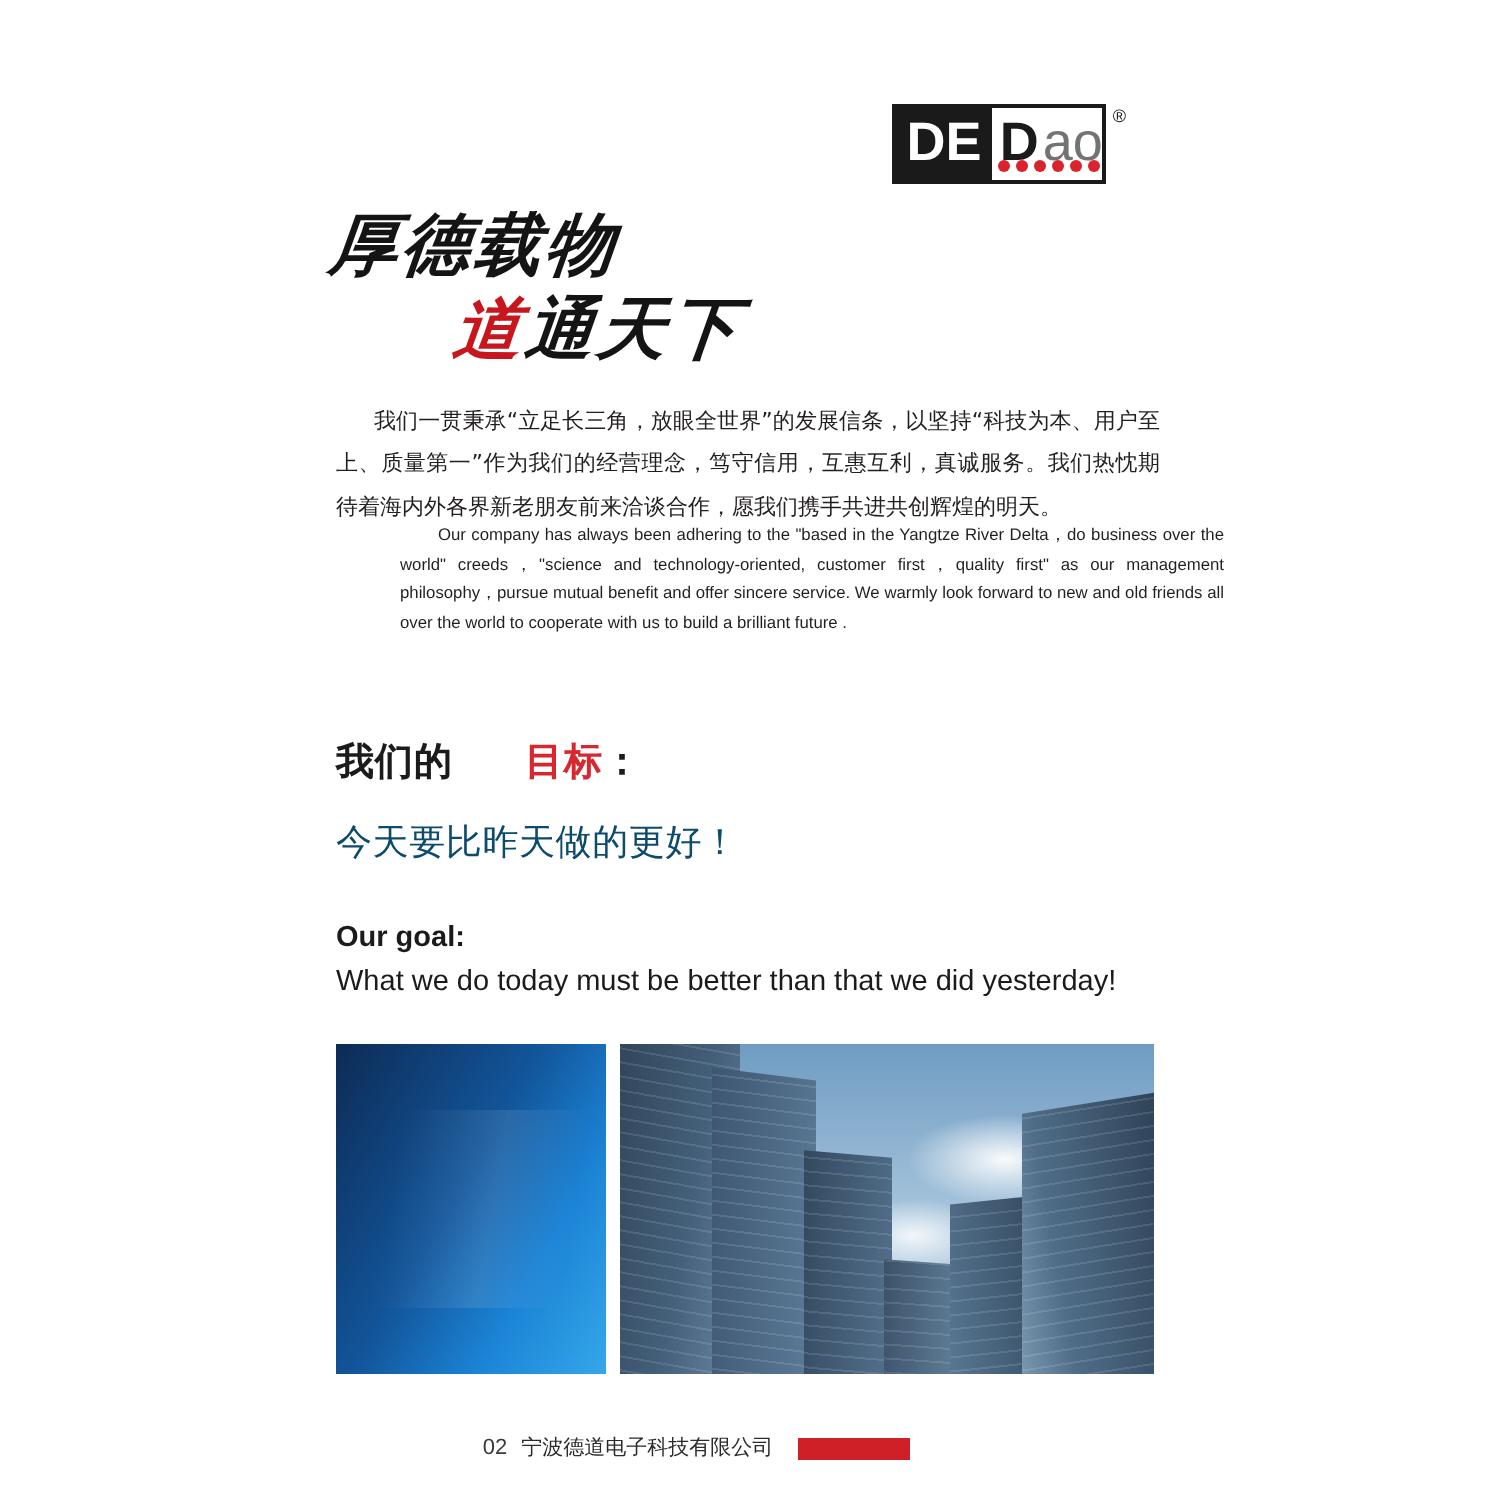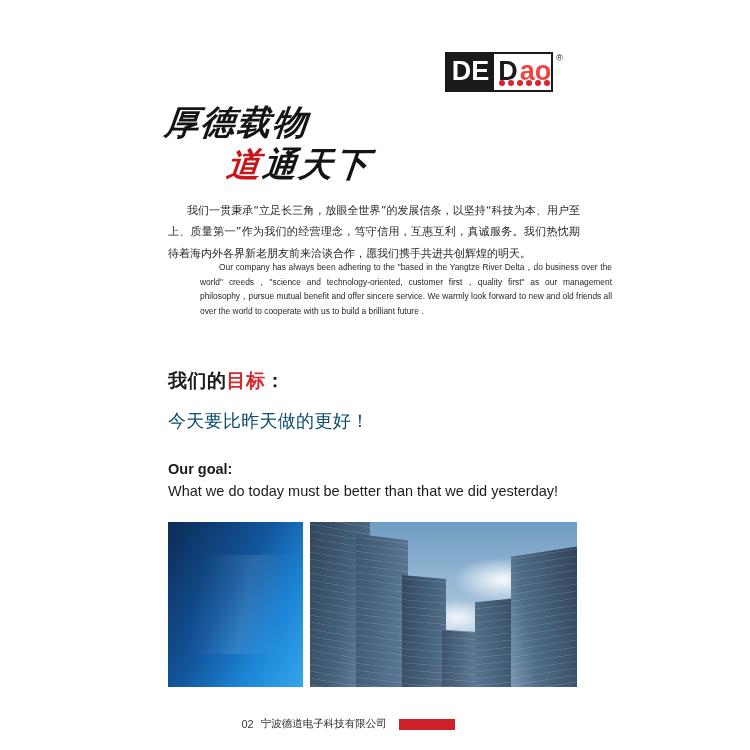--- a/index.html
+++ b/index.html
@@ -39,25 +39,25 @@
   }
   .logo-e {
     background: #ffffff;
     color: #1a1a1a;
     font-size: 27px;
     line-height: 1;
     padding: 4px 2px 5px 4px;
     font-weight: bold;
   }
   .logo-rest {
-    color: #ef4444;
+    color: #737373;
     font-size: 27px;
     line-height: 1;
     padding: 4px 0 5px 0;
-    font-weight: bold;
+    font-weight: normal;
   }
   .logo-outline {
     border: 2px solid #1a1a1a;
     display: flex;
     align-items: center;
     padding: 0;
   }
   .logo-reg {
     font-size: 9px;
     color: #1a1a1a;
@@ -153,20 +153,21 @@
   }
   .goal-cn-title {
     font-family: "DejaVu Sans", sans-serif;
     font-size: 19px;
     font-weight: bold;
     color: #1b1b1b;
     letter-spacing: 0.5px;
   }
   .goal-cn-title .accent {
     color: #d7282f;
+    padding-left: 36px;
   }
   .goal-cn-sub {
     font-family: "DejaVu Sans", sans-serif;
     font-size: 18px;
     color: #0c4a6e;
     margin-top: 15px;
     letter-spacing: 0.3px;
   }
   .goal-en-title {
     font-family: "Liberation Sans", sans-serif;

